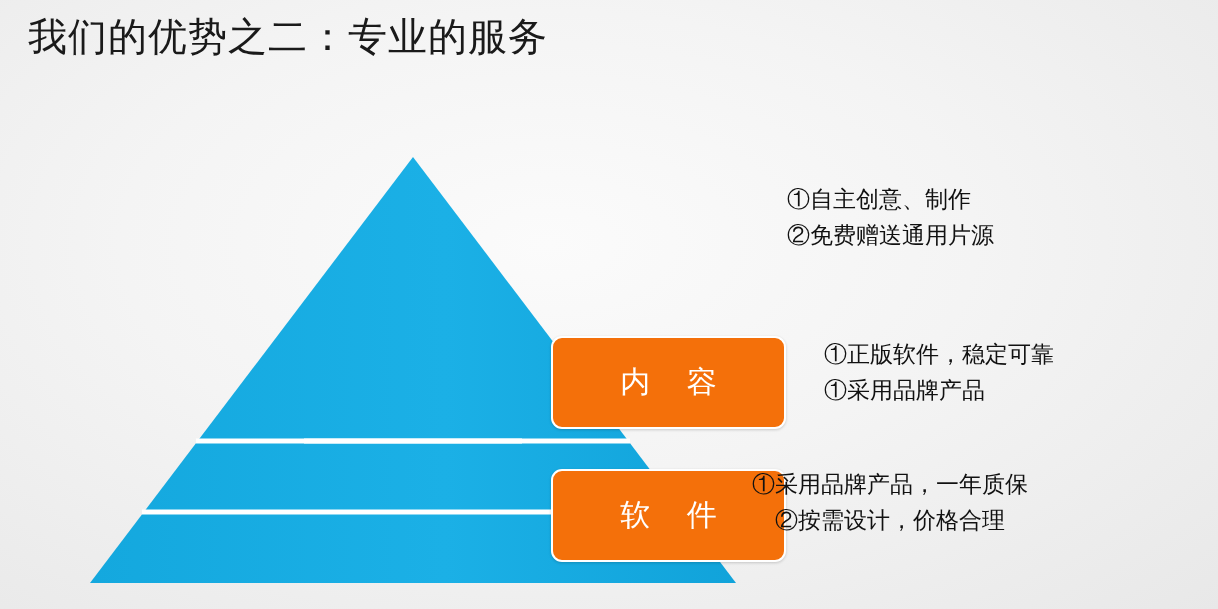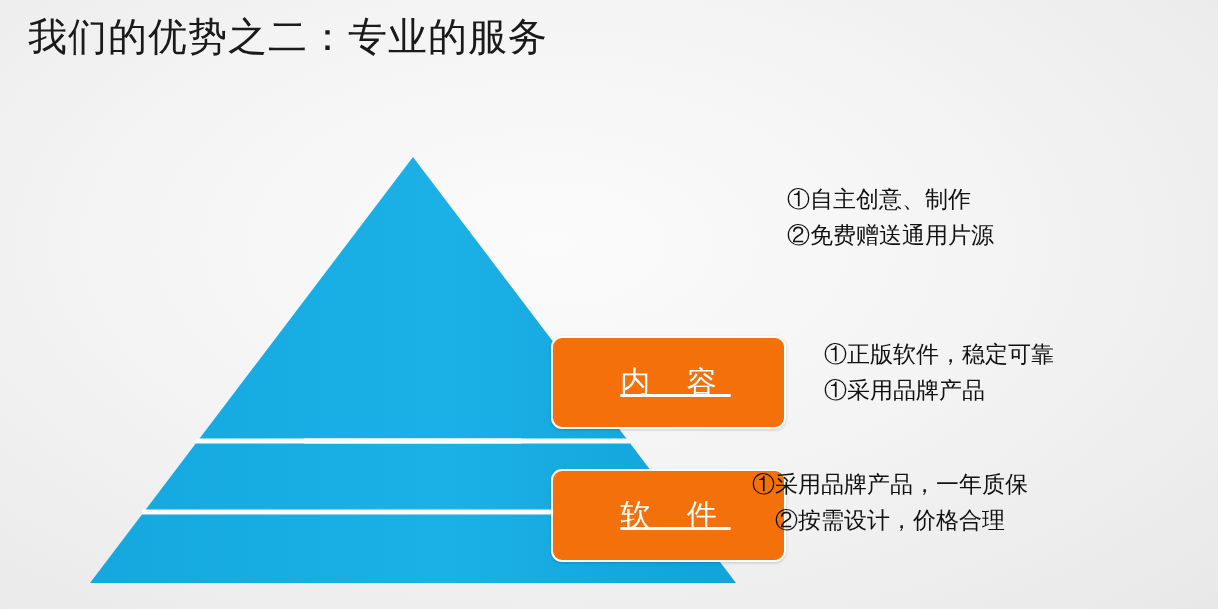--- a/index.html
+++ b/index.html
@@ -46,21 +46,20 @@
     border-radius: 11px;
     box-shadow: 0 1px 3px rgba(0,0,0,0.18);
     color: #ffffff;
     font-size: 30px;
     display: flex;
     align-items: center;
     justify-content: center;
     letter-spacing: 14px;
     text-indent: 14px;
     box-sizing: border-box;
-    text-decoration: underline;
   }
   #box-0 { left: 463px; top: 181px; width: 235px; height: 93px; }
   #box-1 { left: 463px; top: 314px; width: 235px; height: 93px; }
 
   .desc {
     position: absolute;
     color: #111111;
     font-size: 23px;
     line-height: 36px;
     white-space: nowrap;

